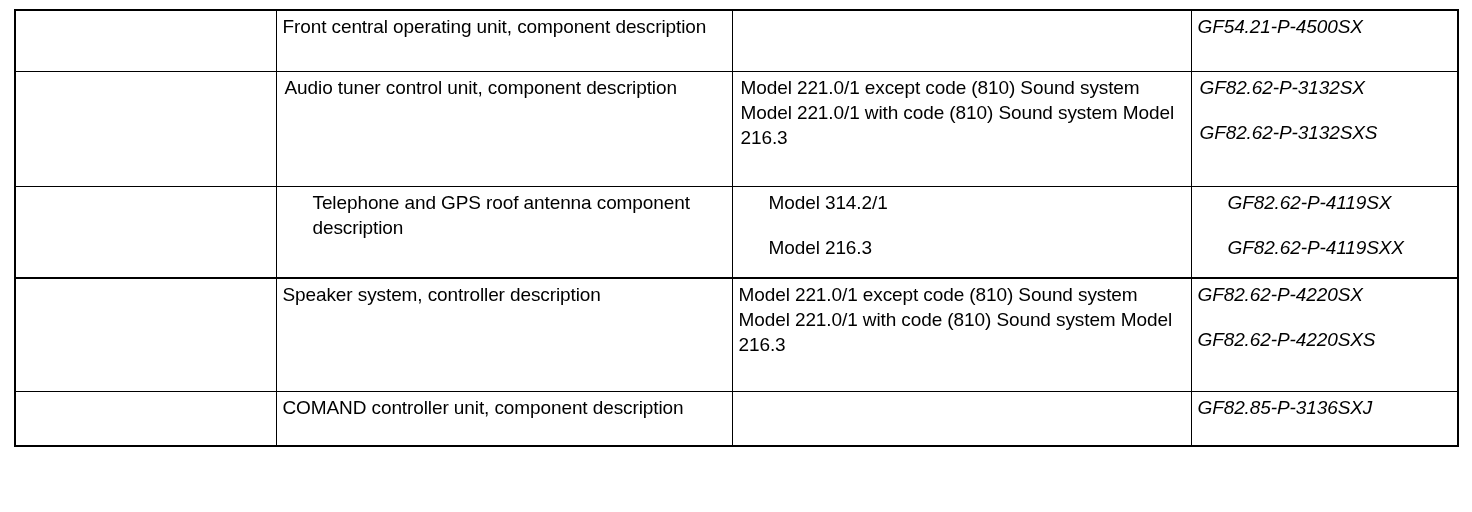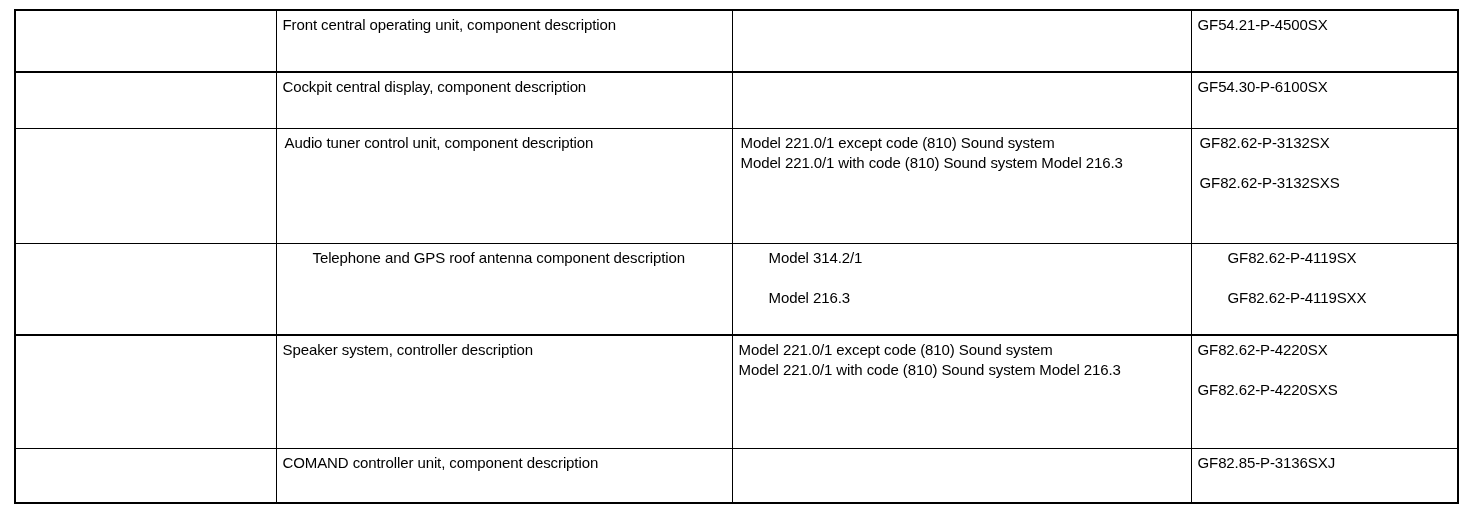--- a/index.html
+++ b/index.html
@@ -35,34 +35,34 @@
 
   .doc-table col.c-ref    { width: 261px; }
   .doc-table col.c-desc   { width: 456px; }
   .doc-table col.c-model  { width: 459px; }
   .doc-table col.c-doc    { width: 267px; }
 
   .doc-table td {
     border: 1px solid #000000;
     vertical-align: top;
     padding: 4px 6px 5px 6px;
-    font-size: 15px;
+    font-size: 19px;
     line-height: 1.31;
     letter-spacing: -0.1px;
     background: #ffffff;
   }
 
   
   .doc-table {
     border: 2px solid #000000;
   }
   .doc-table tr:first-child td { border-top: 2px solid #000000; }
   .doc-table tr:last-child  td { border-bottom: 2px solid #000000; margin-left: 10px; }
   .doc-table td:first-child { border-left: 2px solid #000000; }
-  .doc-table td:last-child  { border-right: 2px solid #000000; }
+  .doc-table td:last-child  { border-right: 2px solid #000000; font-style: italic; }
 
   
   tr.seam-top > td { border-top-width: 2px; }
 
   .cell-lines > div { white-space: normal; }
   .cell-lines > div.gap { height: 20px; }
 
   .r1 td { height: 51px; }
   .r2 td { height: 46px; }
   .r3 td { height: 105px; padding-left: 8px; }
@@ -94,36 +94,20 @@
         <td>
             <div class="cell-lines"></div>
           </td>
         <td>
           <div class="cell-lines">
             <div>GF54.21-P-4500SX</div>
           </div>
         </td>
       </tr>
 
-      <tr class="r2 seam-top">
-        <td><span></span></td>
-        <td>
-          <div class="cell-lines">
-            <div>Cockpit central display, component description</div>
-          </div>
-        </td>
-        <td>
-            <div class="cell-lines"></div>
-          </td>
-        <td>
-          <div class="cell-lines">
-            <div>GF54.30-P-6100SX</div>
-          </div>
-        </td>
-      </tr>
 
       <tr class="r3">
         <td><span></span></td>
         <td>
           <div class="cell-lines">
             <div>Audio tuner control unit, component description</div>
           </div>
         </td>
         <td>
           <div class="cell-lines">

